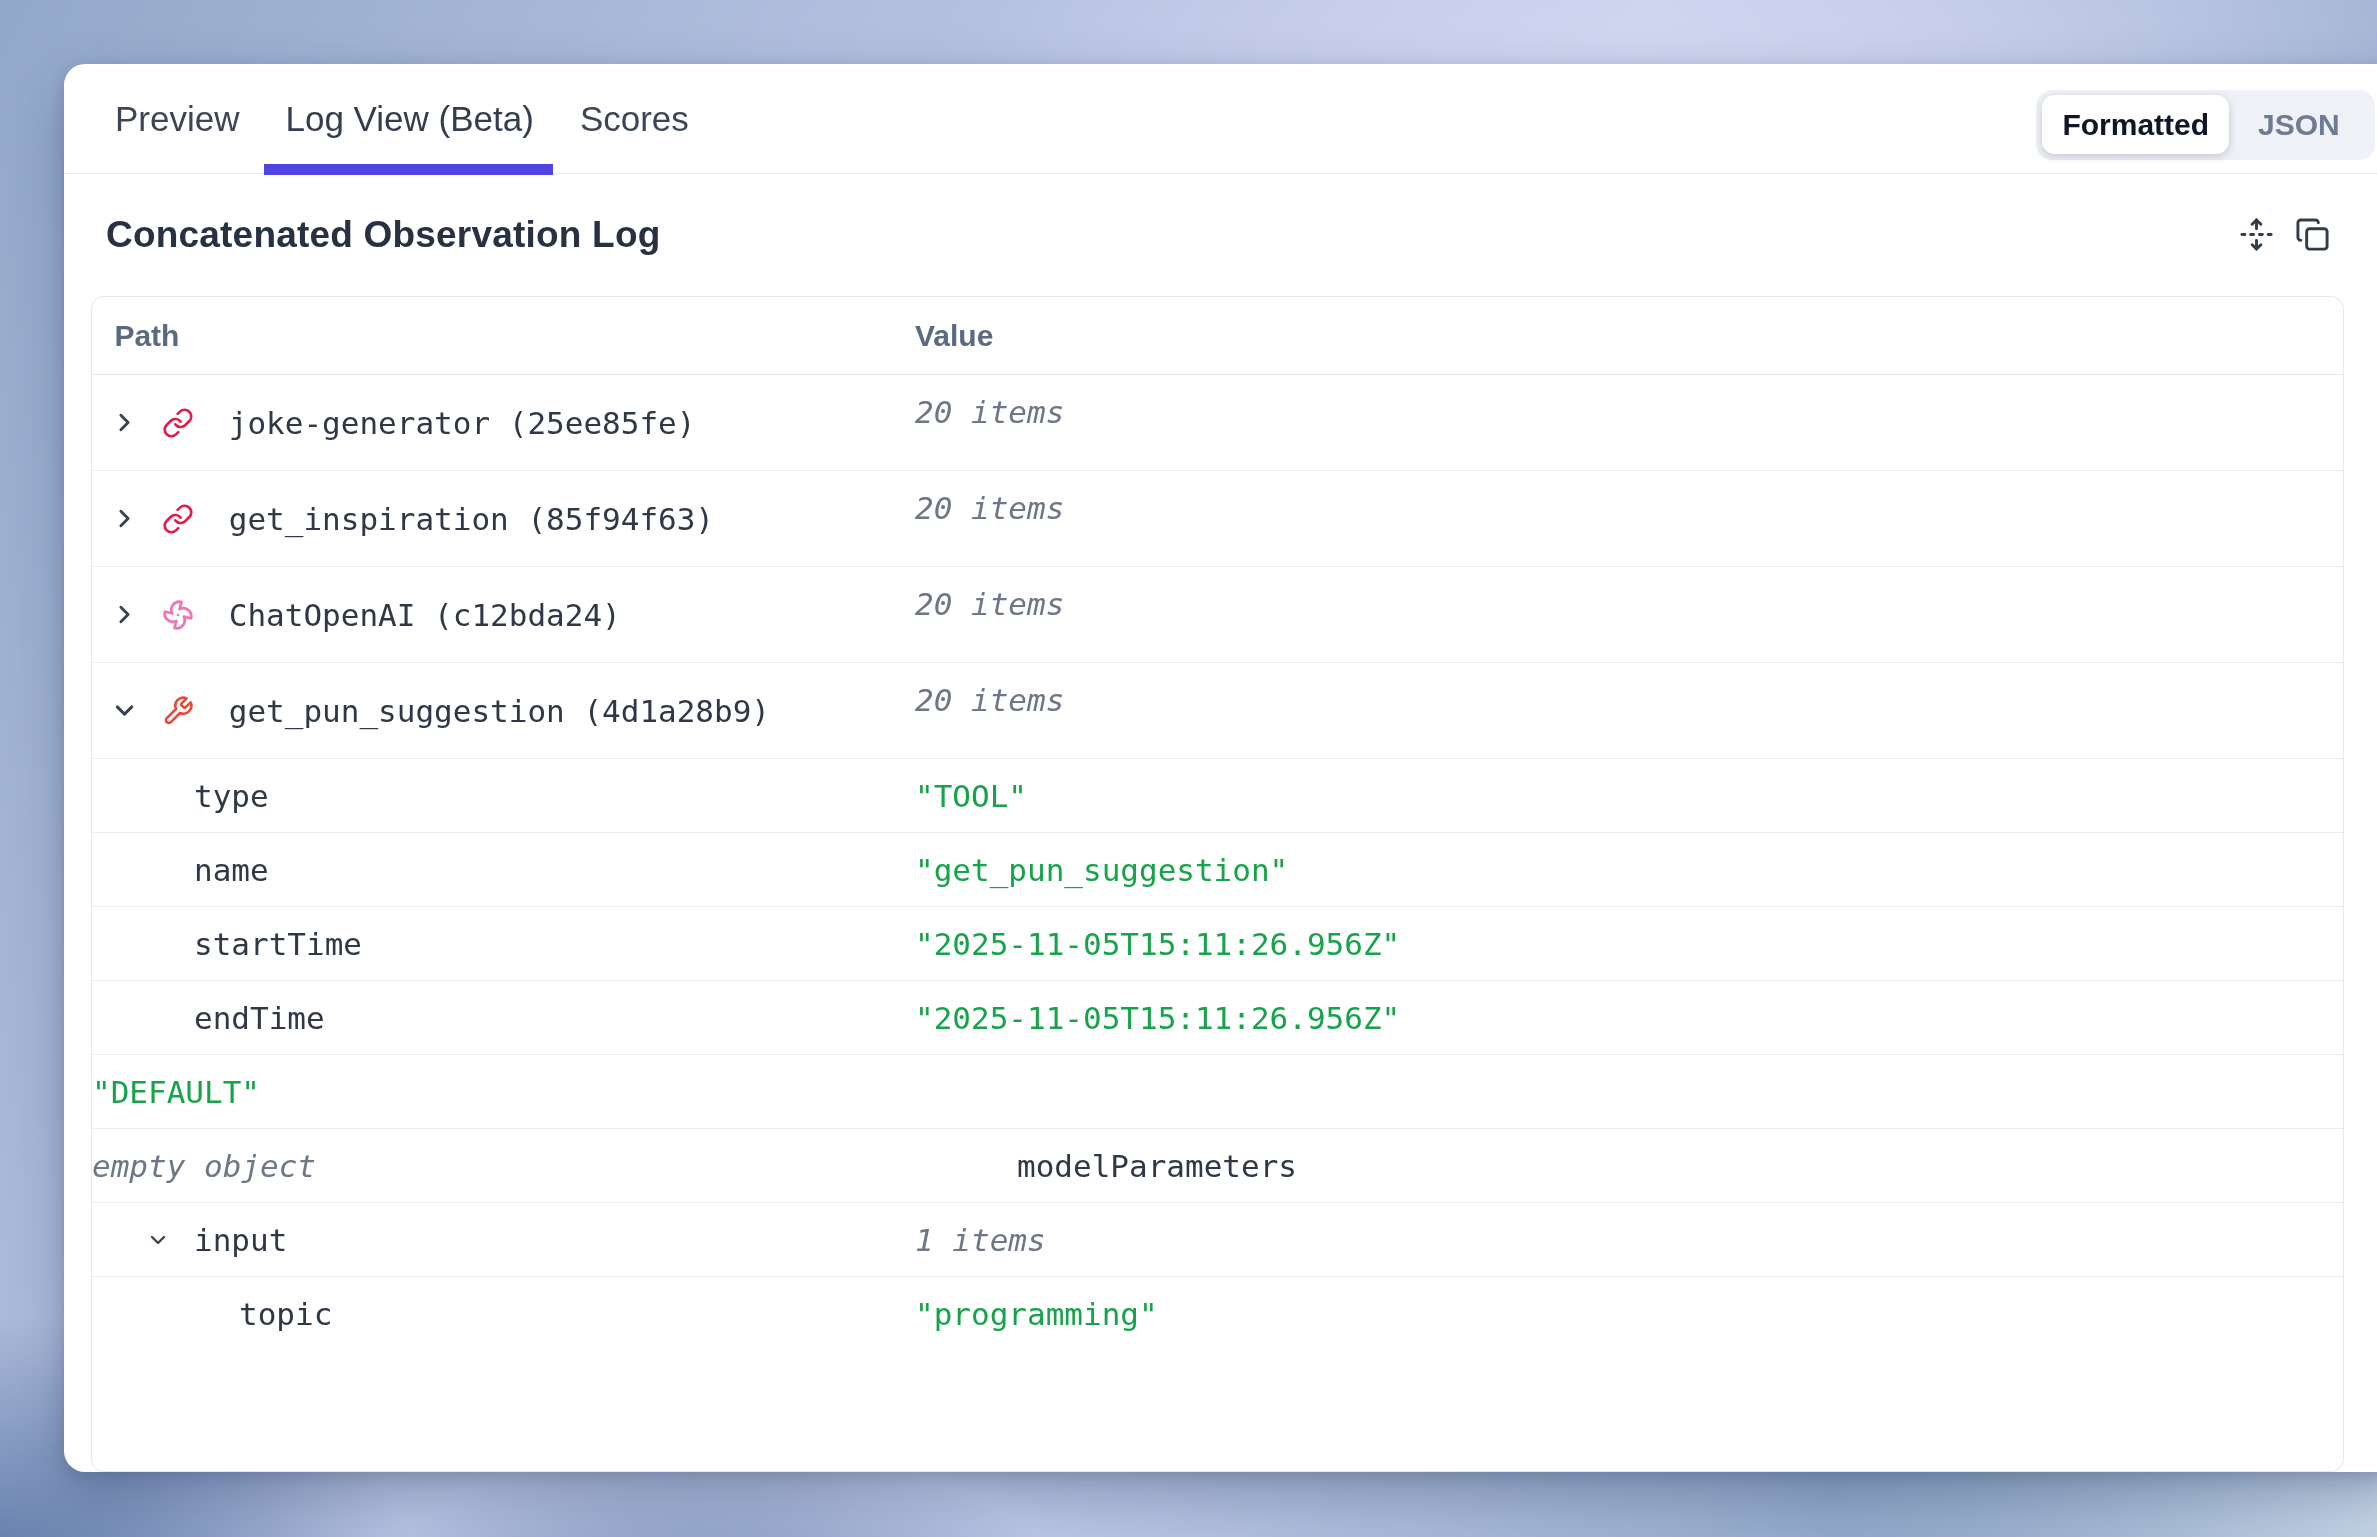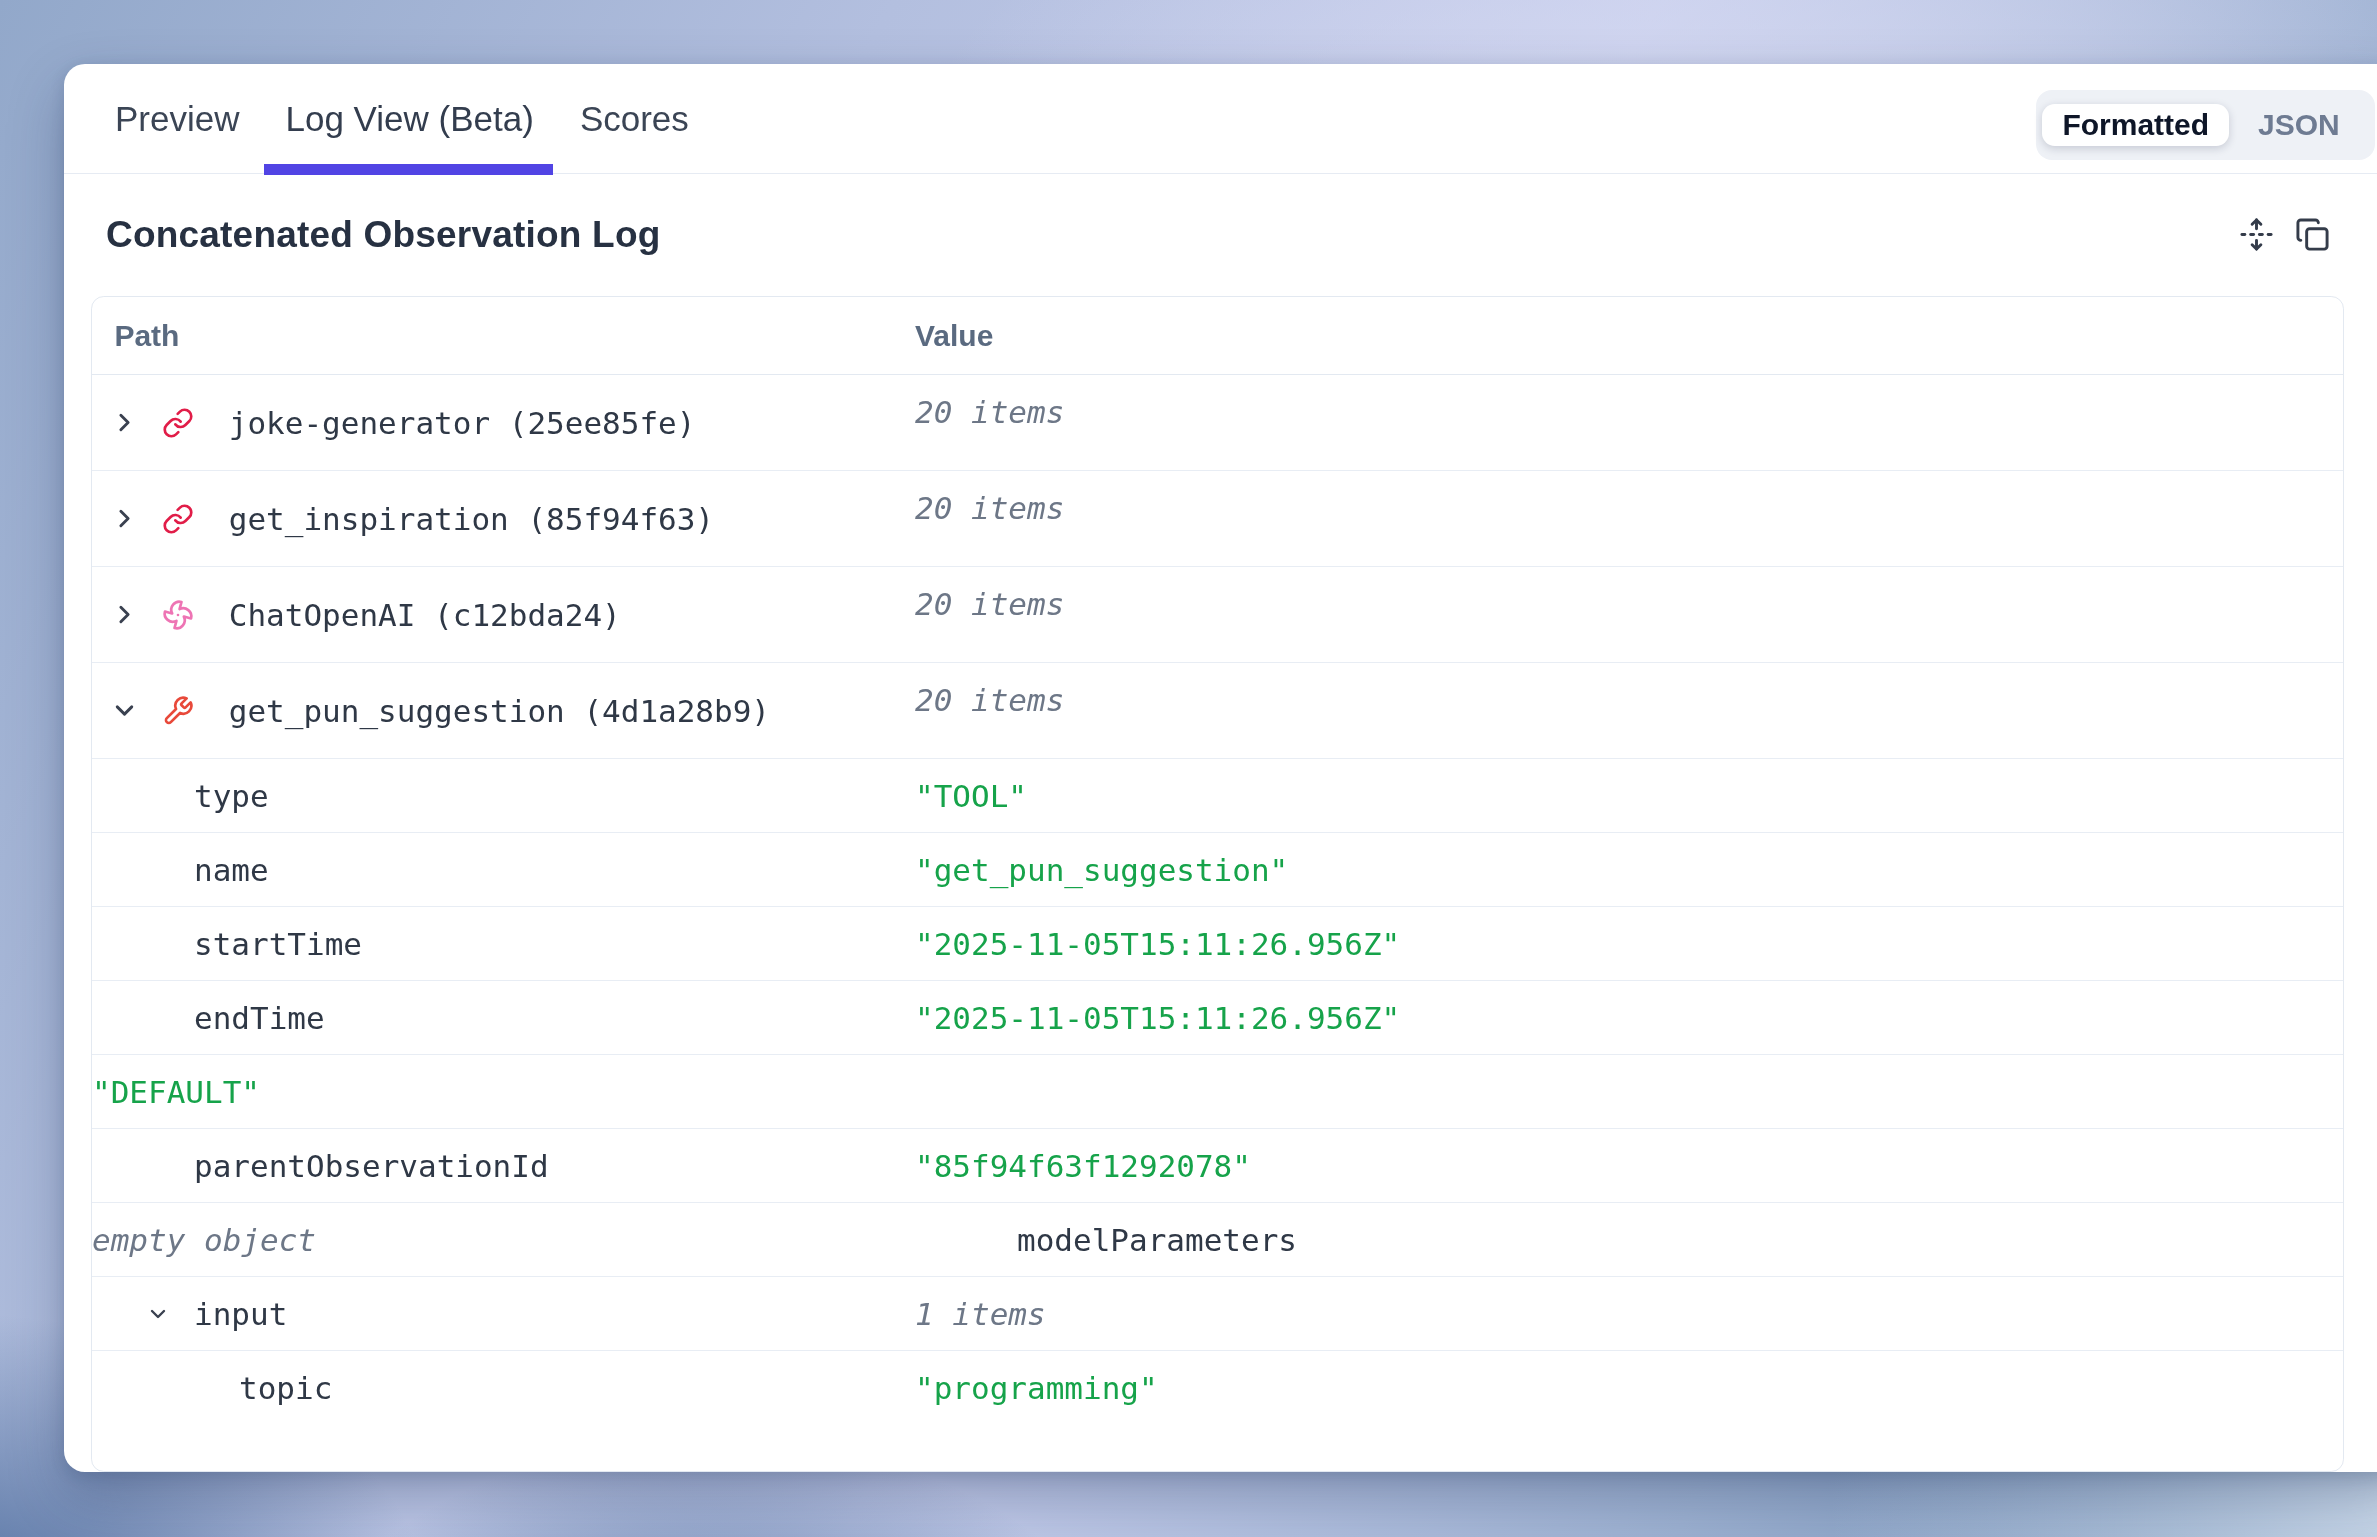--- a/index.html
+++ b/index.html
@@ -17,21 +17,21 @@
     position:absolute;left:64px;top:64px;width:2347px;height:1408px;
     background:#ffffff;border-radius:21px;
     box-shadow:0 24px 56px rgba(20,40,80,.30), 0 4.8px 14.4px rgba(20,40,80,.14);
   }
   
   .tabbar{position:relative;height:109px;border-bottom:1.6px solid #e6ebf3;display:flex;align-items:stretch;padding-left:51px;gap:46px;}
   .tab{font-size:35px;font-weight:500;color:#3b4555;display:flex;align-items:center;position:relative;cursor:default;}
   .tab.active{color:#333d4e;}
   .tab.active::after{content:"";position:absolute;left:-21px;right:-19px;bottom:-1.6px;height:10.4px;background:#5144e4;}
   .toggle{position:absolute;top:25.5px;left:1972px;height:70px;background:#eef1f6;border-radius:16px;display:flex;align-items:center;padding:0 6.4px;box-sizing:border-box;}
-  .toggle-opt{font-size:30px;font-weight:600;color:#6e7b92;height:42px;display:flex;align-items:center;border-radius:12.8px;padding:0 29px;}
+  .toggle-opt{font-size:30px;font-weight:600;color:#6e7b92;height:59px;display:flex;align-items:center;border-radius:12.8px;padding:0 29px;}
   .toggle-opt.selected{background:#ffffff;color:#0e1628;box-shadow:0 2.4px 8px rgba(20,30,60,.18);padding:0 20px;}
   
   .section-head{position:relative;height:121px;display:flex;align-items:center;padding-left:42px;}
   .section-head h2{margin:0;font-size:37px;font-weight:600;color:#273142;letter-spacing:0.2px;}
   .tools{position:absolute;left:2175px;top:0;height:100%;display:flex;align-items:center;gap:21px;color:#343c4a;}
   .tool{width:35px;height:35px;display:inline-flex;cursor:pointer;}
   
   .table{position:absolute;left:27px;top:232px;width:2253px;height:1176px;border:1.6px solid #e3e9f1;border-radius:12.8px;overflow:hidden;background:#fff;box-sizing:border-box;}
   .thead{display:grid;grid-template-columns:823px 1fr;height:77px;border-bottom:1.6px solid #e3e9f1;align-items:center;}
   .th{font-size:30px;font-weight:600;color:#5a6a80;}
@@ -202,28 +202,20 @@
           <div class="cell value">
             <span class="mono val-string">"2025-11-05T15:11:26.956Z"</span>
           </div>
         </div>
         <div class="row kv">
           <div class="cell value">
             <span class="mono val-string">"DEFAULT"</span>
           </div>
         </div>
         <div class="row kv">
-          <div class="cell path p-kv1">
-            <span class="mono key">parentObservationId</span>
-          </div>
-          <div class="cell value">
-            <span class="mono val-string">"85f94f63f1292078"</span>
-          </div>
-        </div>
-        <div class="row kv">
           <div class="cell value">
             <span class="mono val-meta">empty object</span>
           </div>
           <div class="cell path p-kv1">
             <span class="mono key">modelParameters</span>
           </div>
         </div>
         <div class="row kv">
           <div class="cell path p-kv1c">
             <span class="icn chev" style="color: rgb(58, 65, 80);">

